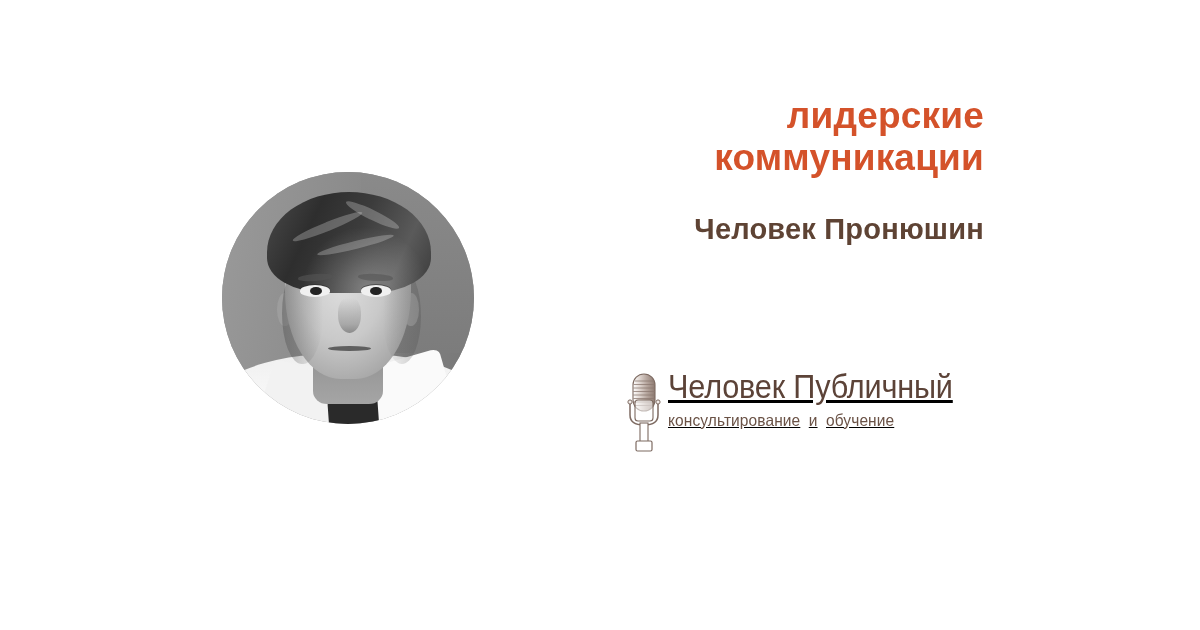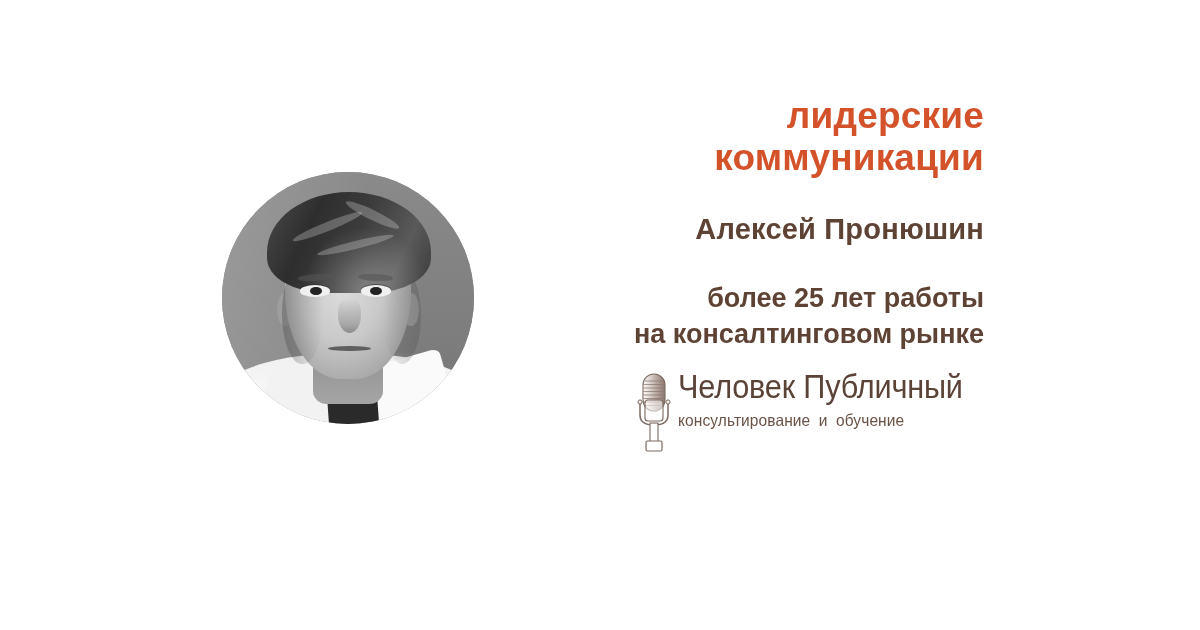--- a/index.html
+++ b/index.html
@@ -256,27 +256,28 @@
     color: #5e4334;
     font-size: 27px;
     font-weight: bold;
     line-height: 1.33;
   }
   .experience-line { display: block; white-space: nowrap; }
 
   
   .logo {
     position: absolute;
-    right: 0;
+    right: 10px;
     top: 368px;
     display: flex;
     flex-direction: row;
     align-items: flex-start;
     justify-content: flex-end;
     gap: 2px;
+    text-decoration: underline;
   }
   .logo-mic {
     width: 44px;
     height: 82px;
     flex: 0 0 auto;
     margin-top: 3px;
   }
   .logo-text {
     text-align: left;
     padding-top: 2px;
@@ -346,26 +347,22 @@
     </div>
   </div>
 
   <div class="content">
 
     <h1 class="title">
       <span class="title-line">лидерские</span>
       <span class="title-line">коммуникации</span>
     </h1>
 
-    <div class="speaker-name">Алексей Пронюшин</div>
-
-    <div class="experience">
-      <span class="experience-line">более 25 лет работы</span>
-      <span class="experience-line">на консалтинговом рынке</span>
-    </div>
+    <div class="speaker-name">Человек Пронюшин</div>
+
 
     <div class="logo">
       <svg class="logo-mic" viewBox="0 0 44 82" aria-hidden="true">
         <defs>
           <linearGradient id="micHead" x1="0" y1="0" x2="1" y2="0">
             <stop offset="0%" stop-color="#ffffff"></stop>
             <stop offset="28%" stop-color="#e2d9d4"></stop>
             <stop offset="62%" stop-color="#b7a79f"></stop>
             <stop offset="100%" stop-color="#8d7a71"></stop>
           </linearGradient>

